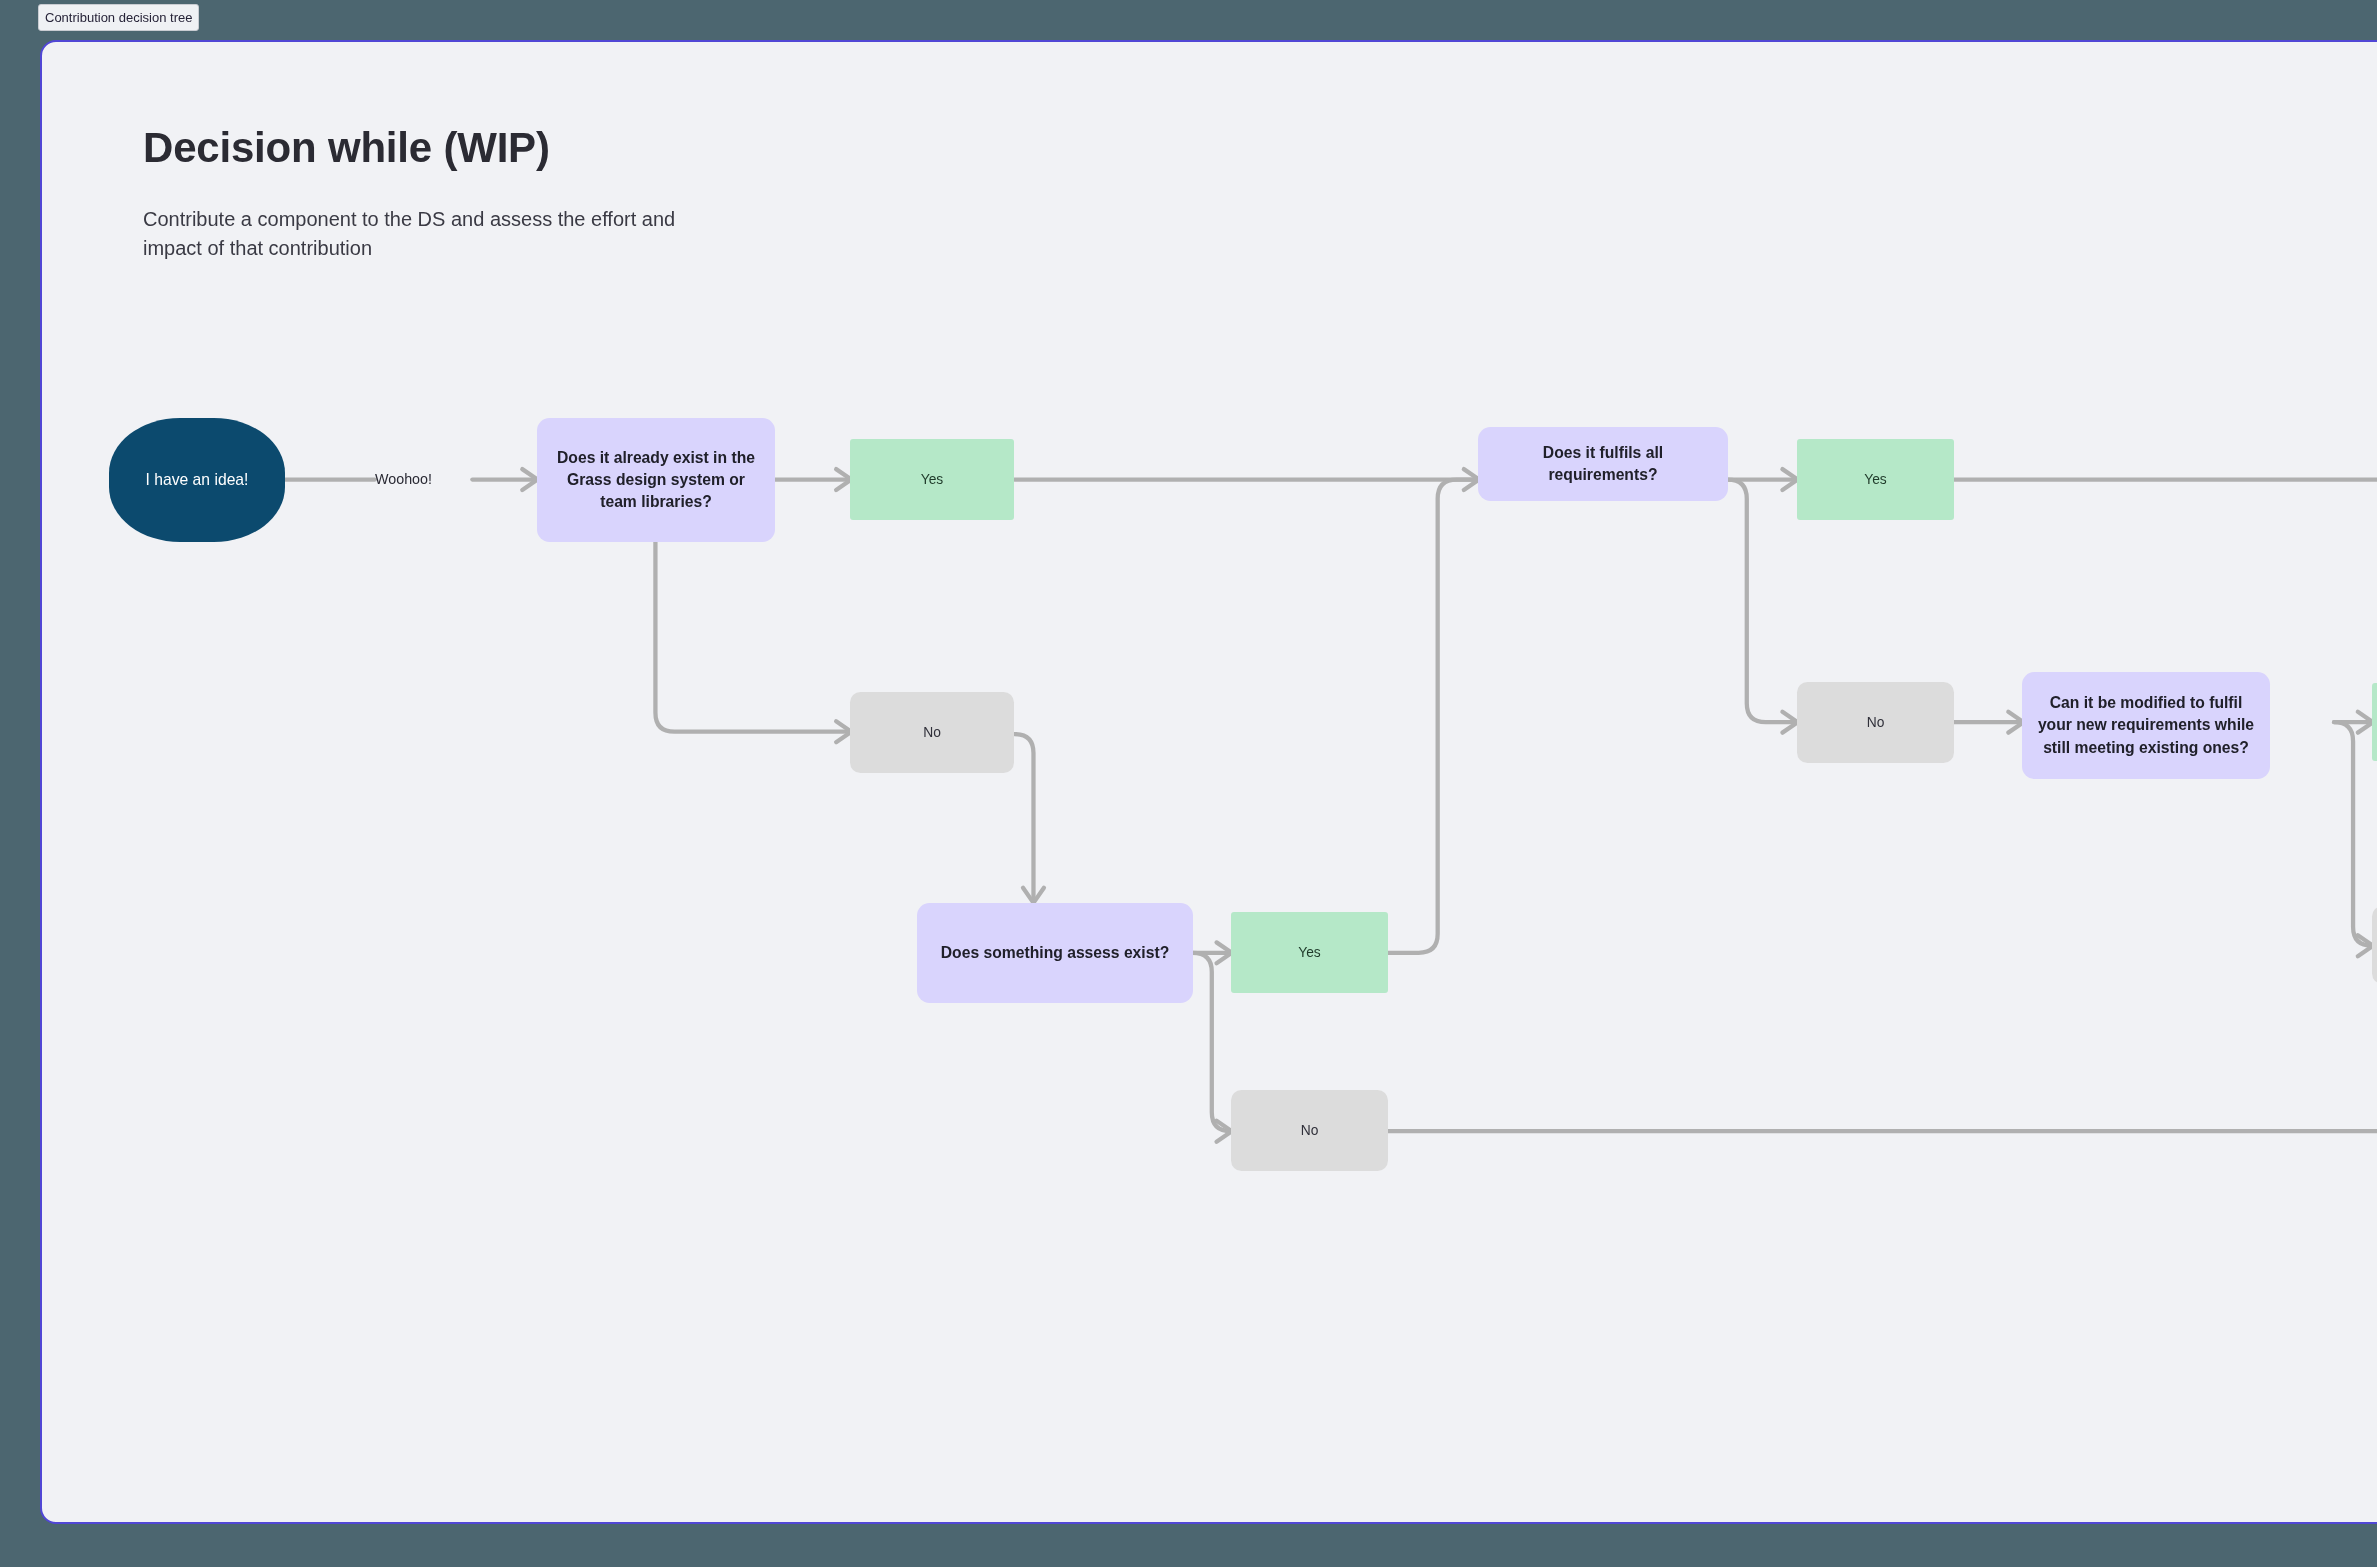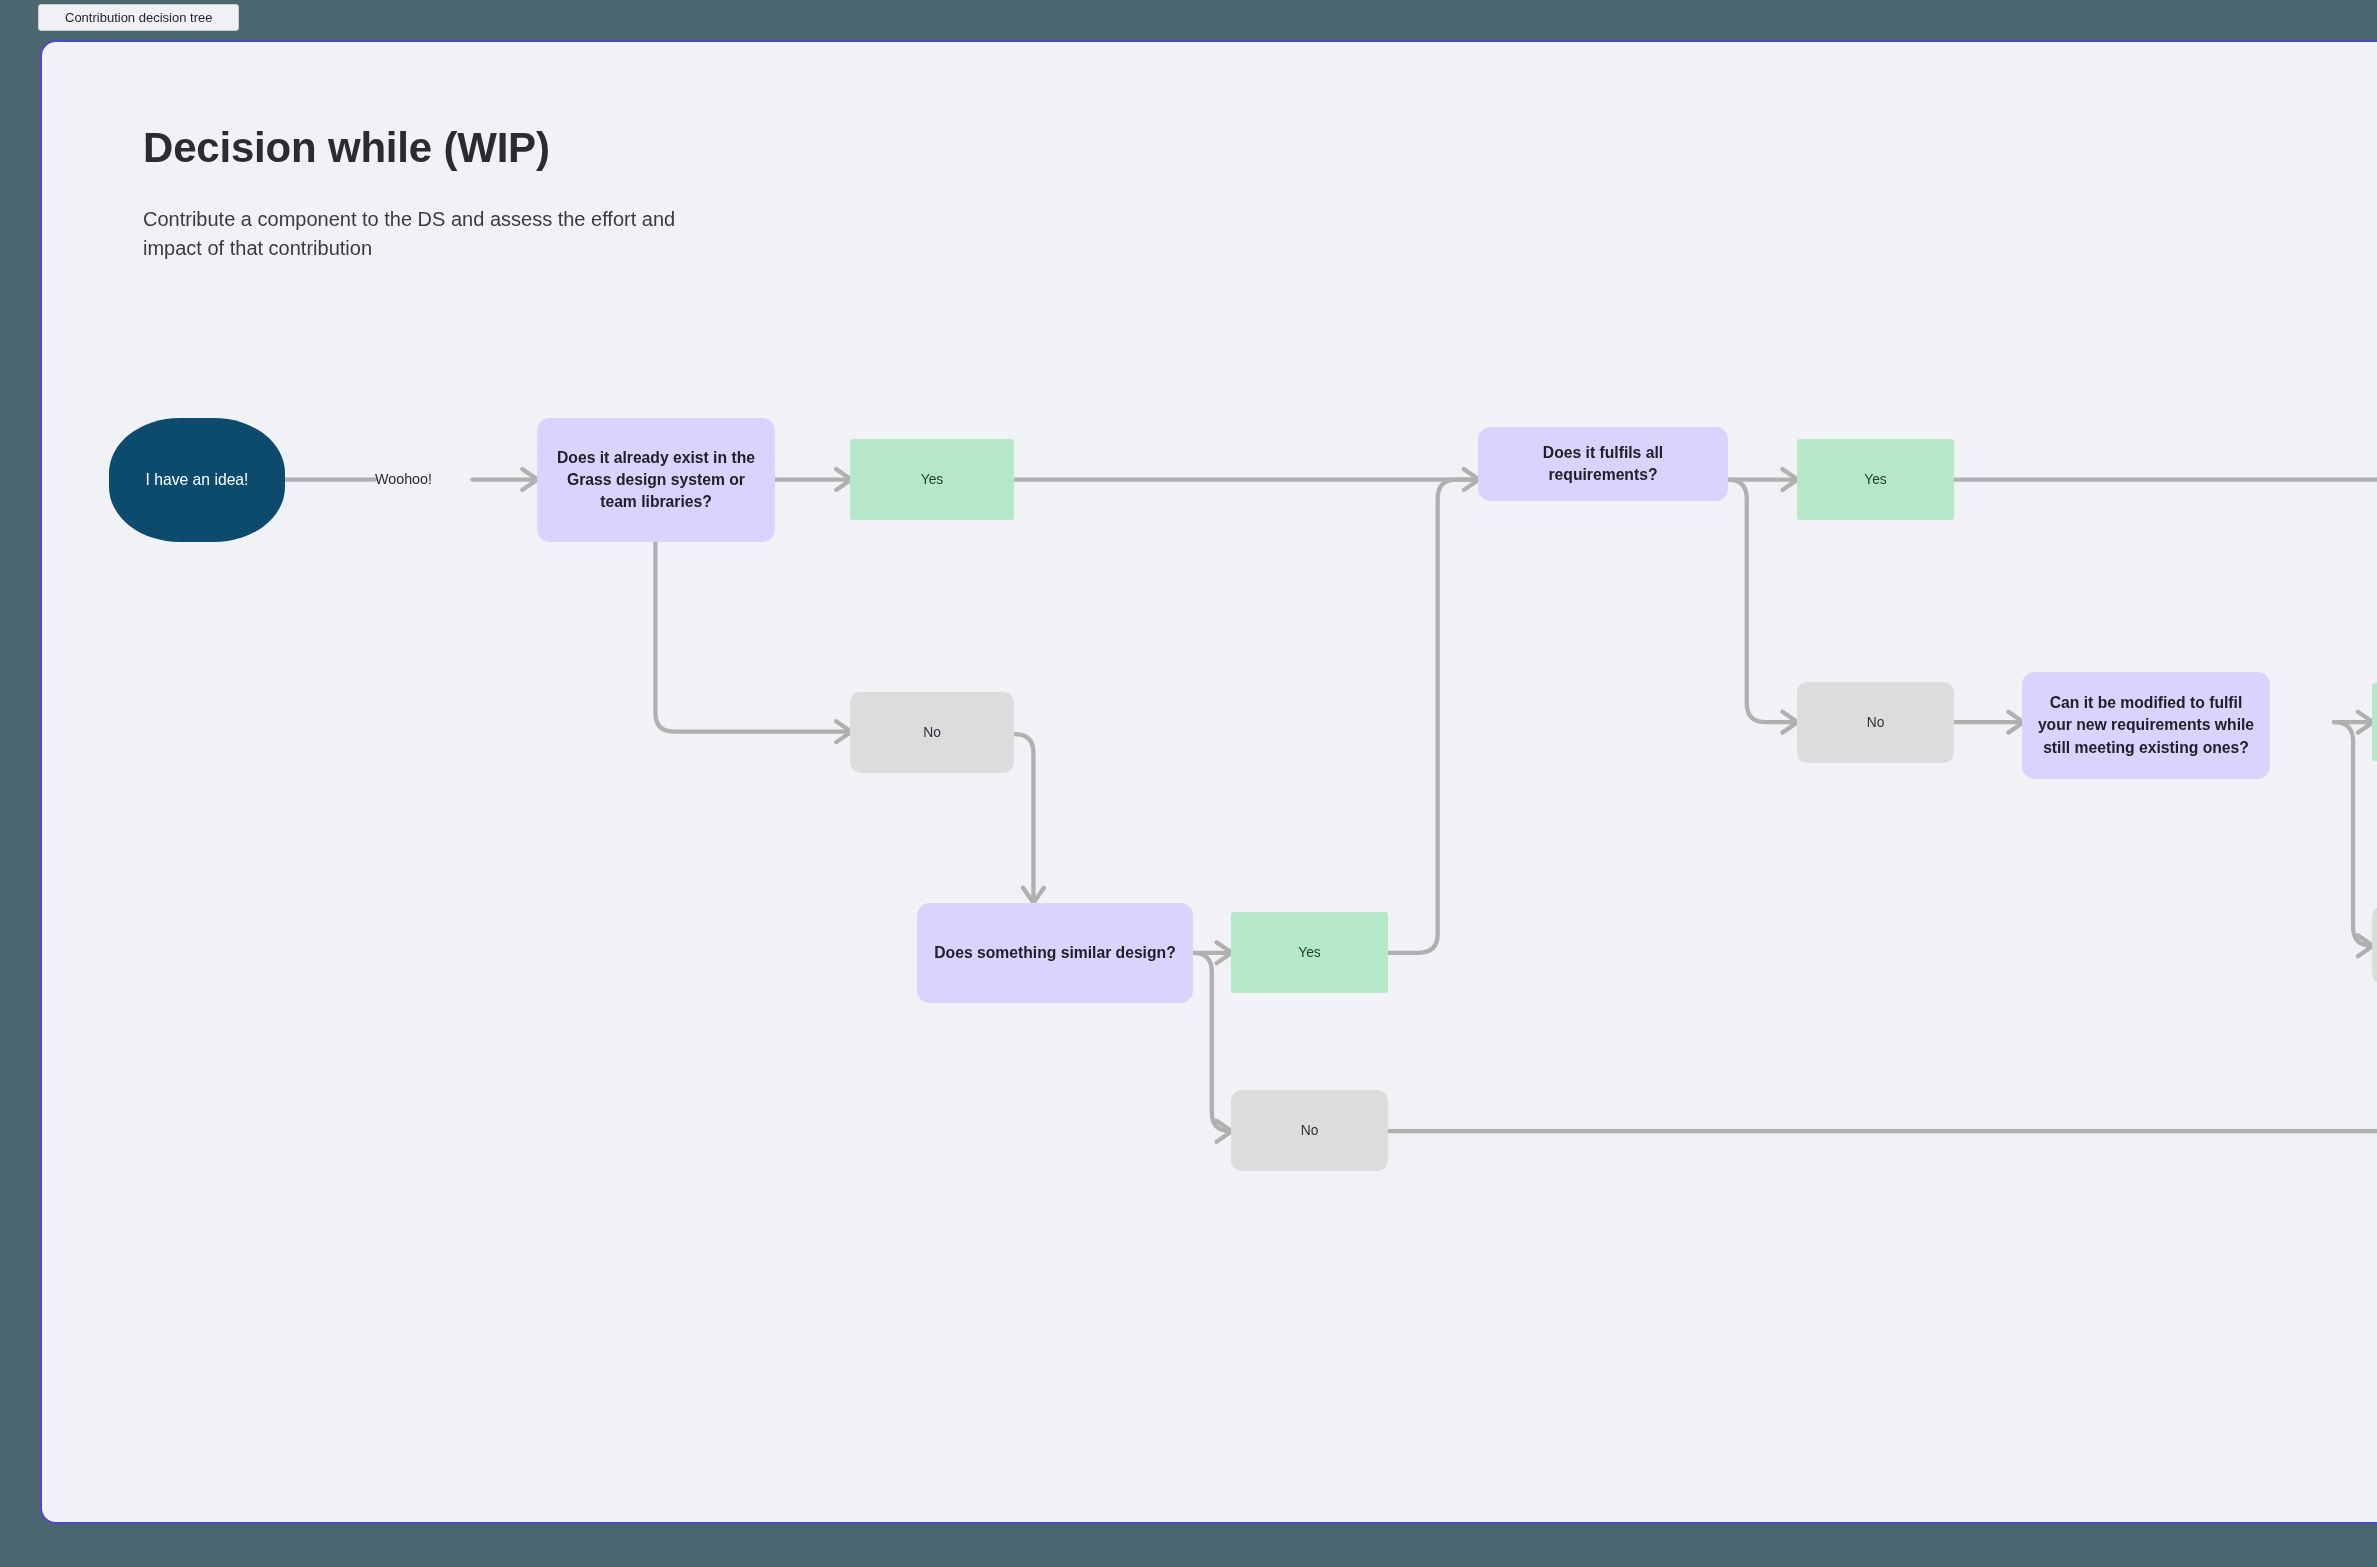--- a/index.html
+++ b/index.html
@@ -8,21 +8,21 @@
     width: 3675px; height: 1567px;
     background: #4c6670;
     font-family: "Liberation Sans", sans-serif;
     overflow: hidden;
   }
   #root { position: relative; width: 3675px; height: 1567px; }
 
   
   #tab-chip {
     position: absolute; left: 38px; top: 3.8px;
-    height: 27.6px; padding: 0 26px;
+    height: 27.6px; padding: 0 6px;
     display: flex; align-items: center;
     background: #eff1f4;
     border: 0.5px solid #c9ccd2;
     border-radius: 2.9px;
     font-size: 13px; color: #262338;
     white-space: nowrap;
     z-index: 20;
   }
 
   
@@ -199,21 +199,21 @@
 
     <div class="node yes" style="left:1755px; top:397px; width:157px; height:81px;">
       <span class="node-inner">Yes</span>
     </div>
 
     <div class="node no" style="left:1755px; top:640px; width:157px; height:81px;">
       <span class="node-inner">No</span>
     </div>
 
     <div class="node decision" style="left:875px; top:861px; width:276px; height:100px;">
-      <span class="node-inner">Does something similar design?</span>
+      <span class="node-inner">Does something assess exist?</span>
     </div>
 
     <div class="node yes" style="left:1189px; top:870px; width:157px; height:81px;">
       <span class="node-inner">Yes</span>
     </div>
 
     <div class="node no" style="left:1189px; top:1048px; width:157px; height:81px;">
       <span class="node-inner">No</span>
     </div>
 

